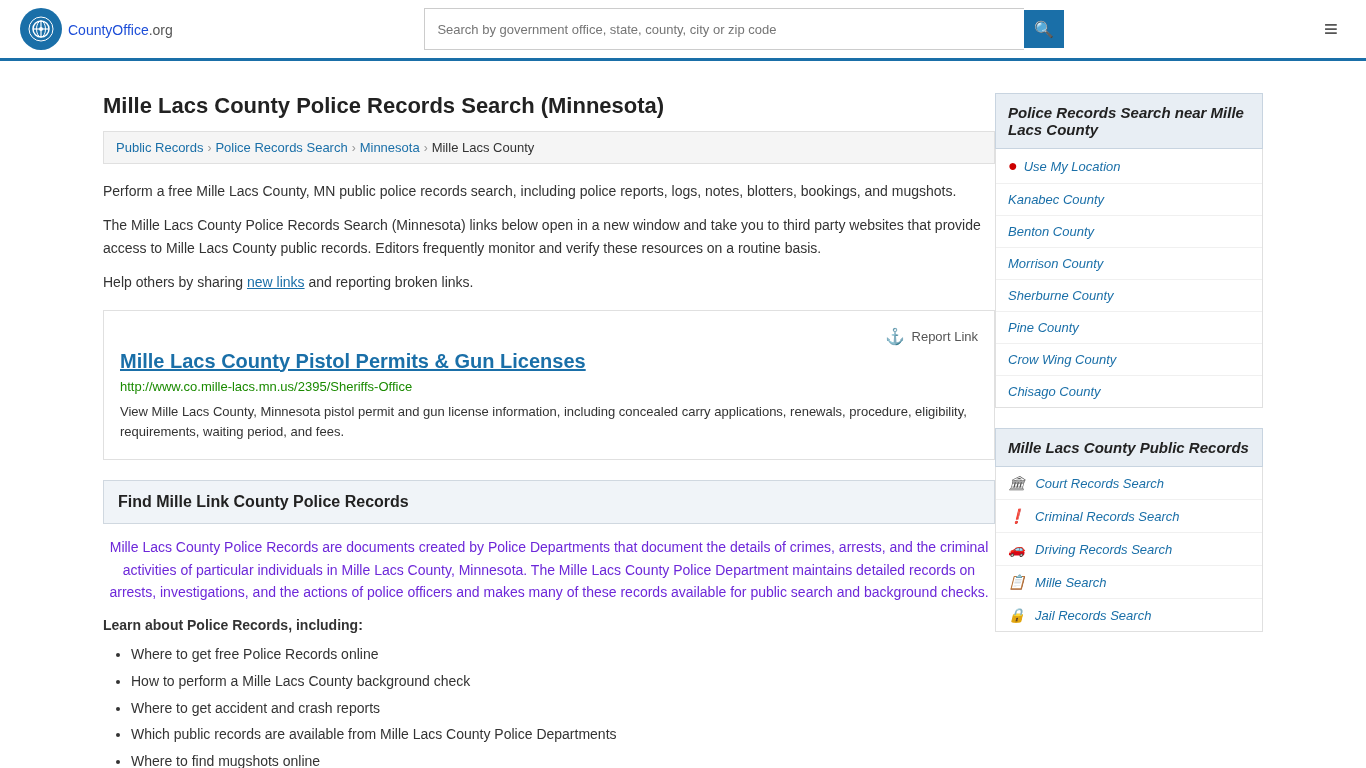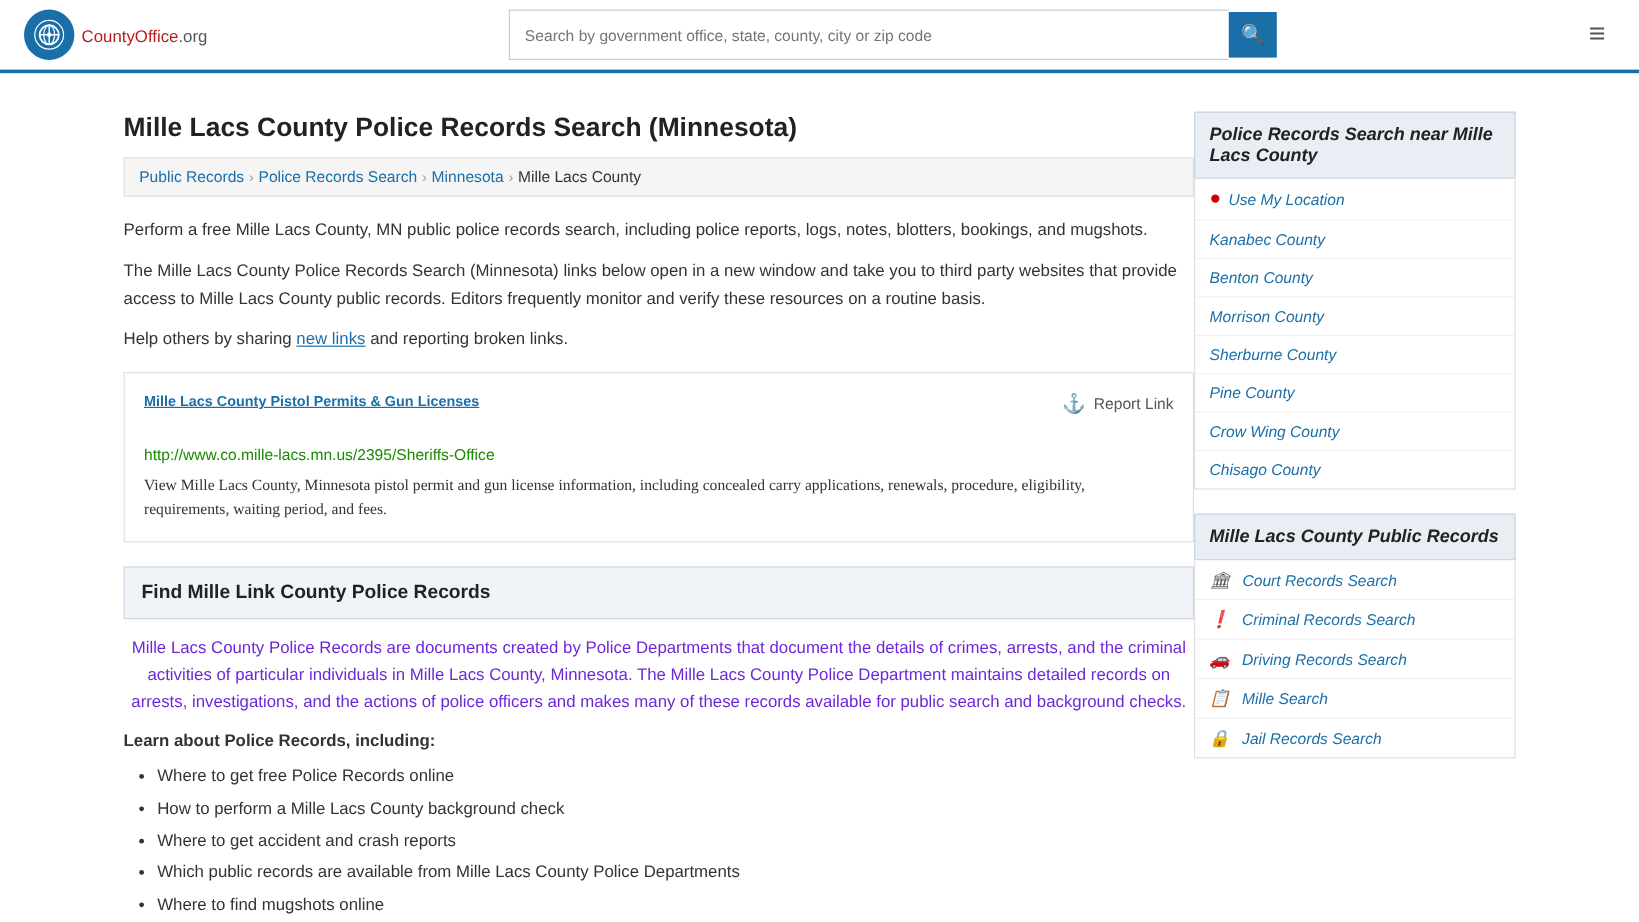--- a/index.html
+++ b/index.html
@@ -30,21 +30,21 @@
       color: #fff;
       font-size: 18px;
     }
     #logo-text {
       font-size: 18px;
       font-weight: bold;
       color: #1a6fa8;
     }
     #logo-text span {
       font-weight: normal;
-      color: #b91c1c;
+      color: #1d4ed8;
       font-size: 14px;
     }
     #search-area {
       display: flex;
       align-items: center;
       flex: 1;
       max-width: 640px;
       margin: 0 30px;
     }
     #search-input {
@@ -137,48 +137,48 @@
       padding: 16px;
       margin: 16px 0;
       background: #fff;
     }
     .record-card-header {
       display: flex;
       justify-content: space-between;
       align-items: flex-start;
     }
     .record-title {
-      font-size: 12px;
+      font-size: 20px;
       font-weight: bold;
       color: #1a6fa8;
       text-decoration: underline;
       cursor: pointer;
+      margin-top: 23px;
     }
     .report-link {
       display: flex;
       align-items: center;
       gap: 6px;
       color: #555;
       font-size: 13px;
       cursor: pointer;
       white-space: nowrap;
     }
     .report-link-icon {
       font-size: 16px;
     }
     .record-url {
       color: #1a8a00;
       font-size: 13px;
-      margin: 24px 0 8px 0;
+      margin: 6px 0 8px 0;
     }
     .record-desc {
       font-size: 13px;
       color: #333;
       line-height: 1.6;
-      font-family: Liberation Serif, serif;
     }
 
     
     .find-section-header {
       background: #f0f4f8;
       border: 1px solid #d0d8e0;
       padding: 12px 14px;
       font-size: 16px;
       font-weight: bold;
       color: #222;

